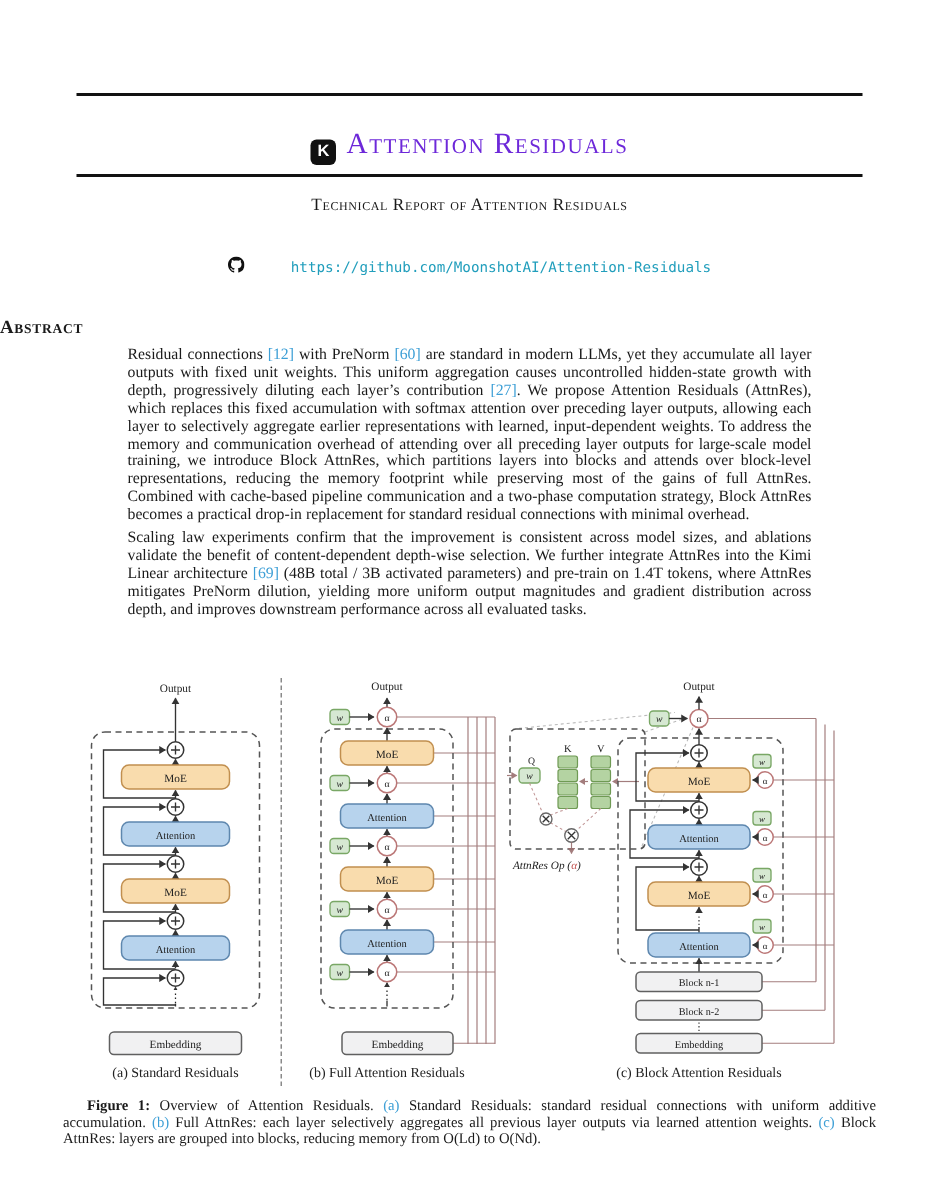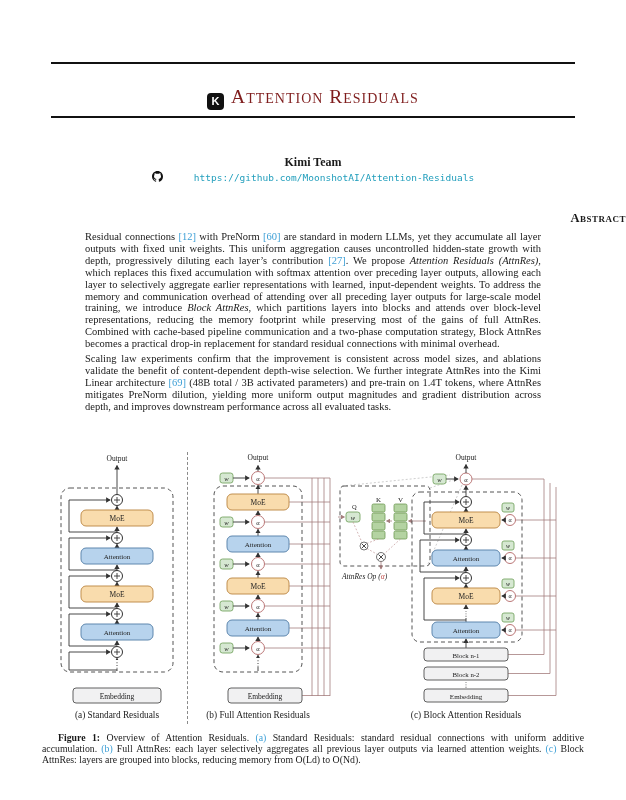--- a/index.html
+++ b/index.html
@@ -5,36 +5,36 @@
   html,body{margin:0;padding:0;background:#e8e8e8;}
   .page{position:relative;width:626px;height:800px;background:#ffffff;margin:0 auto;
         font-family:"Liberation Serif",serif;color:#1a1a1a;overflow:hidden;}
   .rule{position:absolute;left:51px;width:524px;background:#111;}
   .rule-top{top:62px;height:2px;}
   .rule-mid{top:116px;height:1.5px;}
   .title-row{position:absolute;top:86px;left:0;width:626px;text-align:center;}
   .k-logo{display:inline-block;width:17px;height:17px;background:#111;border-radius:4px;
           color:#fff;font-family:"Liberation Sans",sans-serif;font-weight:bold;font-size:11px;
           line-height:17px;text-align:center;vertical-align:-2px;margin-right:7px;}
-  .paper-title{font-variant:small-caps;font-size:19.5px;letter-spacing:1px;color:#7f1d1d;}
+  .paper-title{font-variant:small-caps;font-size:19.5px;letter-spacing:1px;color:#6d28d9;}
   .subtitle{position:absolute;top:131px;left:0;width:626px;text-align:center;
             font-variant:small-caps;font-size:11.5px;letter-spacing:.4px;}
   .author{position:absolute;top:155px;left:0;width:626px;text-align:center;
           font-weight:bold;font-size:12px;}
   .repo{position:absolute;top:171px;left:0;width:626px;text-align:center;
         font-family:"DejaVu Sans Mono",monospace;font-size:9.5px;}
   .repo a{color:#219ebc;text-decoration:none;padding-left:28px;}
   .gh-icon{display:inline-block;width:11px;height:11px;vertical-align:-1.5px;margin-right:3px;}
-  .abs-head{position:absolute;top:211px;left:0;width:626px;text-align:right;
+  .abs-head{position:absolute;top:211px;left:0;width:626px;text-align:left;
             font-weight:bold;font-variant:small-caps;font-size:12.5px;letter-spacing:.5px;}
   .abs-body{position:absolute;top:231px;left:85px;width:456px;font-size:10.5px;
             line-height:11.9px;text-align:justify;}
   .abs-body p{margin:0 0 3px 0;}
   .seg-cite{color:#3d9fd6;margin-top:12px;}
-  .seg-i{font-style:italic;margin-top:32px;}
+  .seg-i{margin-top:32px;}
   .seg-b{font-weight:bold;margin-left:16px;}
   .seg-math{}
   .figure{position:absolute;top:452px;left:48px;width:530px;height:275px;text-align:center;}
   .figure svg{position:absolute;top:0;}
   .svg-a{left:0;}
   .svg-b{left:138px;}
   .svg-c{left:290px;}
   .panel-sep{position:absolute;left:139px;top:0;height:272px;width:0;
              border-left:1.2px dashed #8a8a8a;}
   .fig-caption{position:absolute;top:732px;left:42px;width:542px;font-size:9.8px;
@@ -60,22 +60,22 @@
 <div class="page">
 
   <div class="rule rule-top"></div>
 
   <div class="title-row">
     <span class="k-logo">K</span><span class="paper-title">Attention Residuals</span>
   </div>
 
   <div class="rule rule-mid"></div>
 
-
-  <div class="author">Kimi Team</div>
+  <div class="subtitle">Technical Report of Attention Residuals</div>
+
 
   <div class="repo">
     <svg class="gh-icon" viewBox="0 0 16 16">
       <path fill="#111" d="M8 0C3.58 0 0 3.58 0 8c0 3.54 2.29 6.53 5.47 7.59.4.07.55-.17.55-.38 0-.19-.01-.82-.01-1.49-2.01.37-2.53-.49-2.69-.94-.09-.23-.48-.94-.82-1.13-.28-.15-.68-.52-.01-.53.63-.01 1.08.58 1.23.82.72 1.21 1.87.87 2.33.66.07-.52.28-.87.51-1.07-1.78-.2-3.64-.89-3.64-3.95 0-.87.31-1.59.82-2.15-.08-.2-.36-1.02.08-2.12 0 0 .67-.21 2.2.82.64-.18 1.32-.27 2-.27s1.36.09 2 .27c1.53-1.04 2.2-.82 2.2-.82.44 1.1.16 1.92.08 2.12.51.56.82 1.27.82 2.15 0 3.07-1.87 3.75-3.65 3.95.29.25.54.73.54 1.48 0 1.07-.01 1.93-.01 2.2 0 .21.15.46.55.38A8.01 8.01 0 0 0 16 8c0-4.42-3.58-8-8-8z"></path>
     </svg><a href="#">https://github.com/MoonshotAI/Attention-Residuals</a>
   </div>
 
   <div class="abs-head">Abstract</div>
 
   <div class="abs-body">

